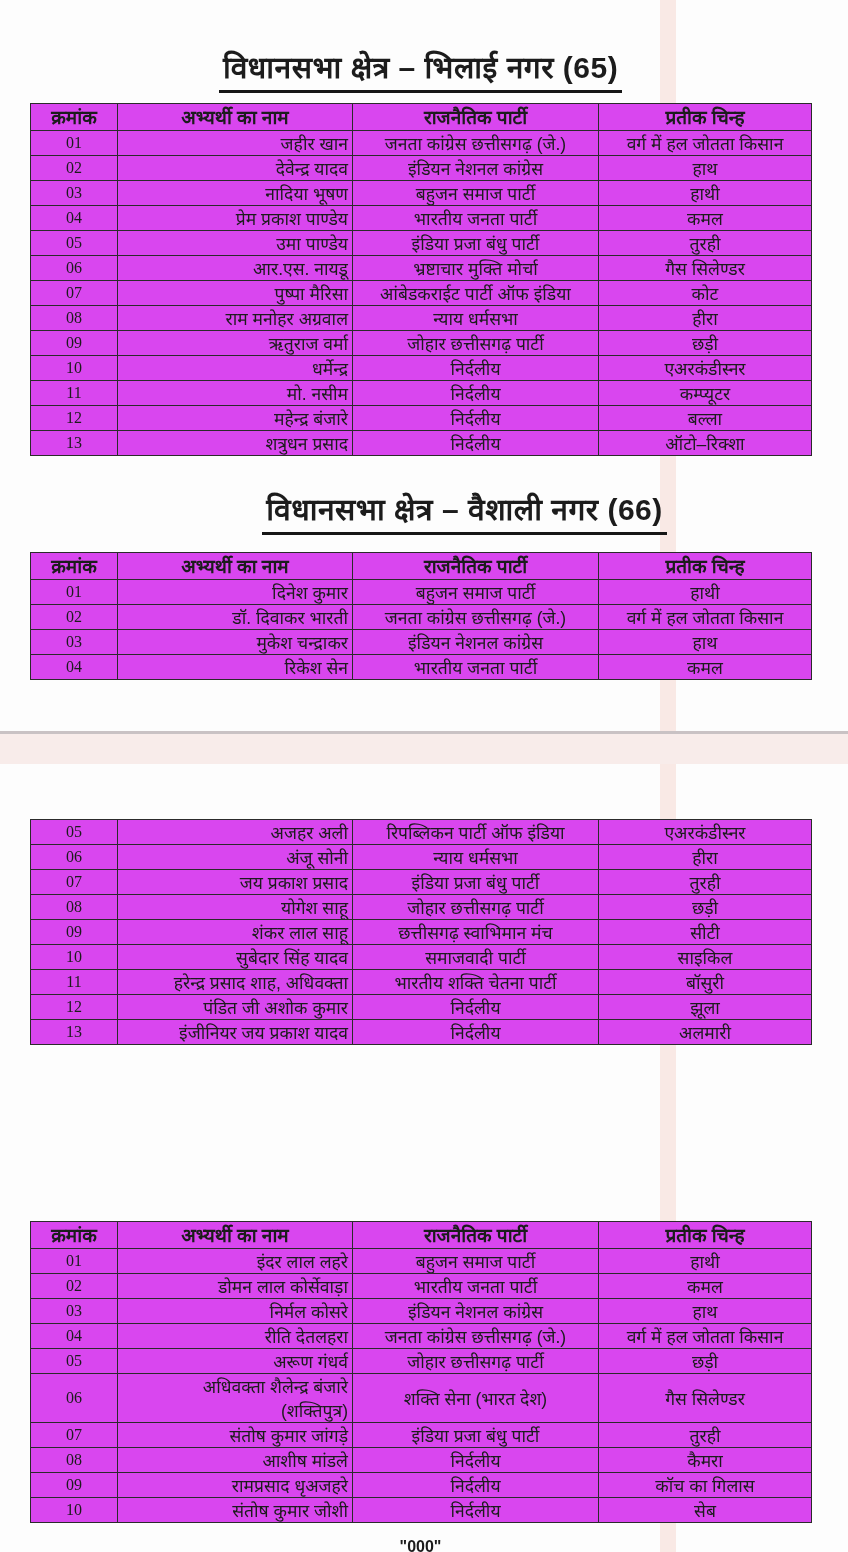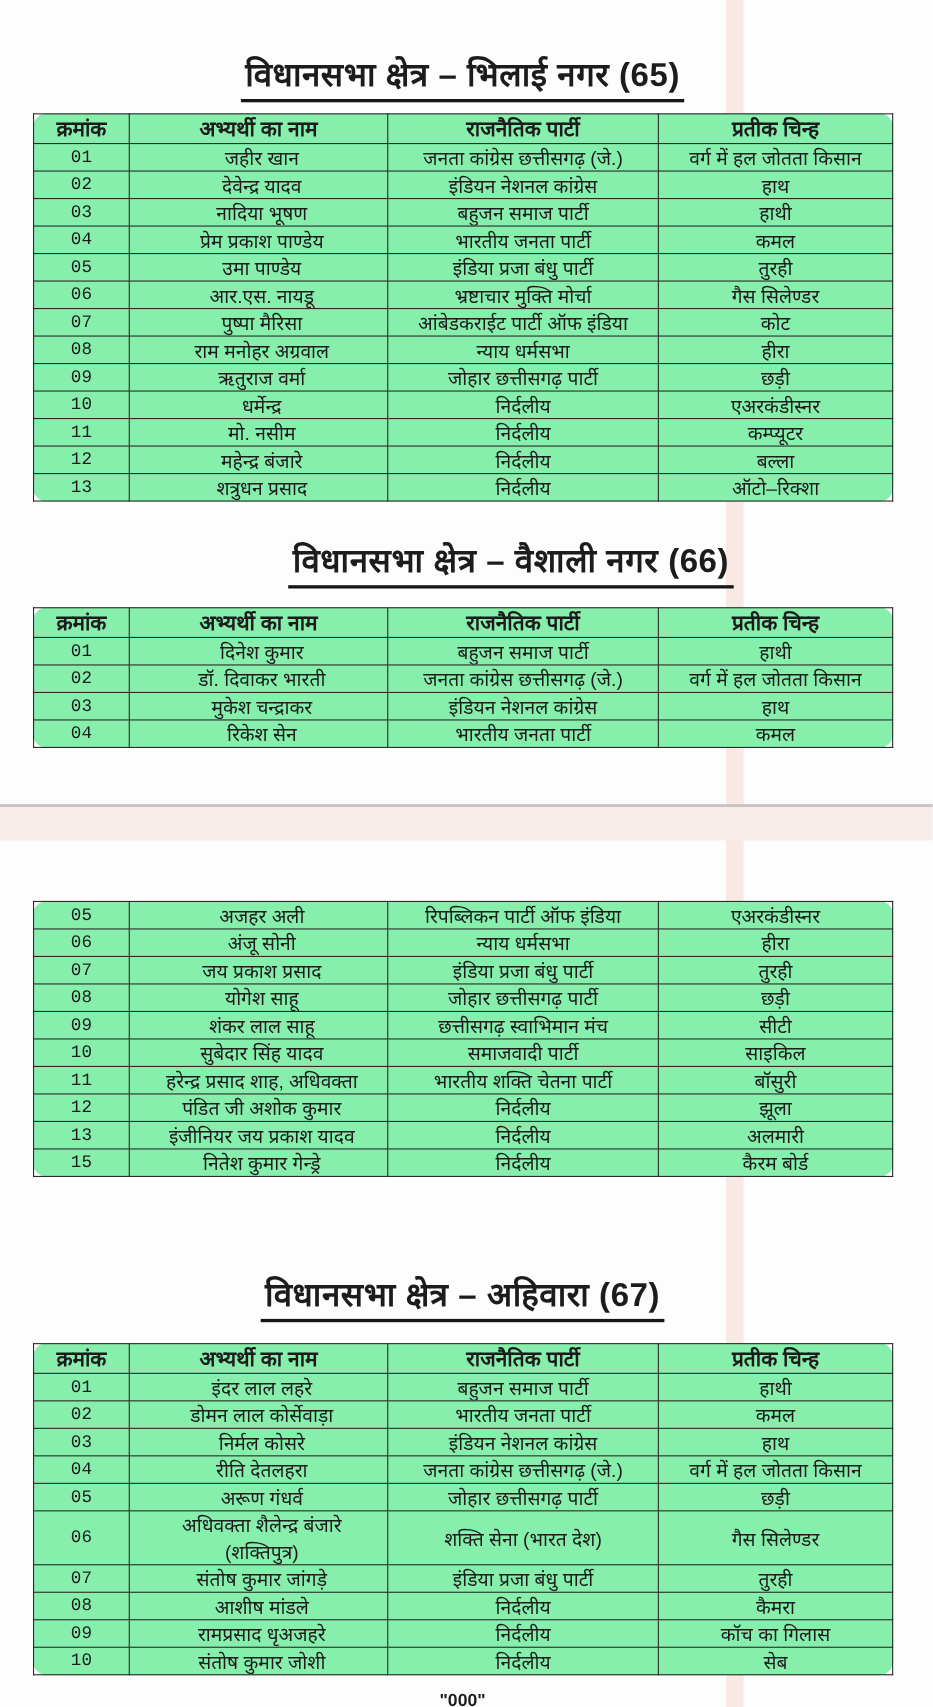--- a/index.html
+++ b/index.html
@@ -38,44 +38,43 @@
   }
   #title1 { top: 46px; }
   #title2 { top: 488px; padding-left: 44px; }
   #title3 { top: 1155px; }
 
   table {
     position: absolute; left: 30px;
     border-collapse: collapse;
     table-layout: fixed;
     width: 781px;
-    background: #86efac;
+    background: #d946ef;
     z-index: 3;
-    border-radius: 13px;
   }
   #table1  { top: 103px; }
   #table2a { top: 552px; }
   #table2b { top: 819px; }
   #table3  { top: 1221px; }
 
   th, td {
     border: 1.5px solid #2b2b2b;
     padding: 0 4px;
     height: 22.6px;
     text-align: center;
     vertical-align: middle;
     overflow: hidden;
   }
   th {
     font-size: 19px; font-weight: bold;
     height: 21px;
   }
   td { font-size: 17.5px; }
-  td.c0 { font-size: 16px; font-family: Liberation Mono, monospace; }
-  td.c1 { text-align: center; padding-left: 10px; white-space: pre-line; margin-top: 44px; }
+  td.c0 { font-size: 16px; font-family: Liberation Serif, serif; }
+  td.c1 { text-align: right; padding-left: 10px; white-space: pre-line; margin-top: 44px; }
   col.w0 { width: 87px; }
   col.w1 { width: 235px; }
   col.w2 { width: 246px; }
   col.w3 { width: 213px; }
 
   .footer {
     position: absolute; left: 0; top: 1538px;
     width: 841px; text-align: center;
     font-size: 16px; font-weight: bold;
     z-index: 3;
@@ -289,32 +288,23 @@
           <td class="c1">पंडित जी अशोक कुमार</td>
           <td class="c2">निर्दलीय</td>
           <td class="c3">झूला</td>
         </tr>
         <tr>
           <td class="c0">13</td>
           <td class="c1">इंजीनियर जय प्रकाश यादव</td>
           <td class="c2">निर्दलीय</td>
           <td class="c3">अलमारी</td>
         </tr>
-        <tr>
-          <td class="c0">15</td>
-          <td class="c1">नितेश कुमार गेन्ड्रे</td>
-          <td class="c2">निर्दलीय</td>
-          <td class="c3">कैरम बोर्ड</td>
-        </tr>
       </tbody>
   </table>
 
-  <div class="title-wrap" id="title3">
-    <span class="title">विधानसभा क्षेत्र – अहिवारा (67)</span>
-  </div>
   <table id="table3">
     <colgroup>
         <col class="w0">
         <col class="w1">
         <col class="w2">
         <col class="w3">
       </colgroup>
     <thead>
       <tr>
         <th>क्रमांक</th>

